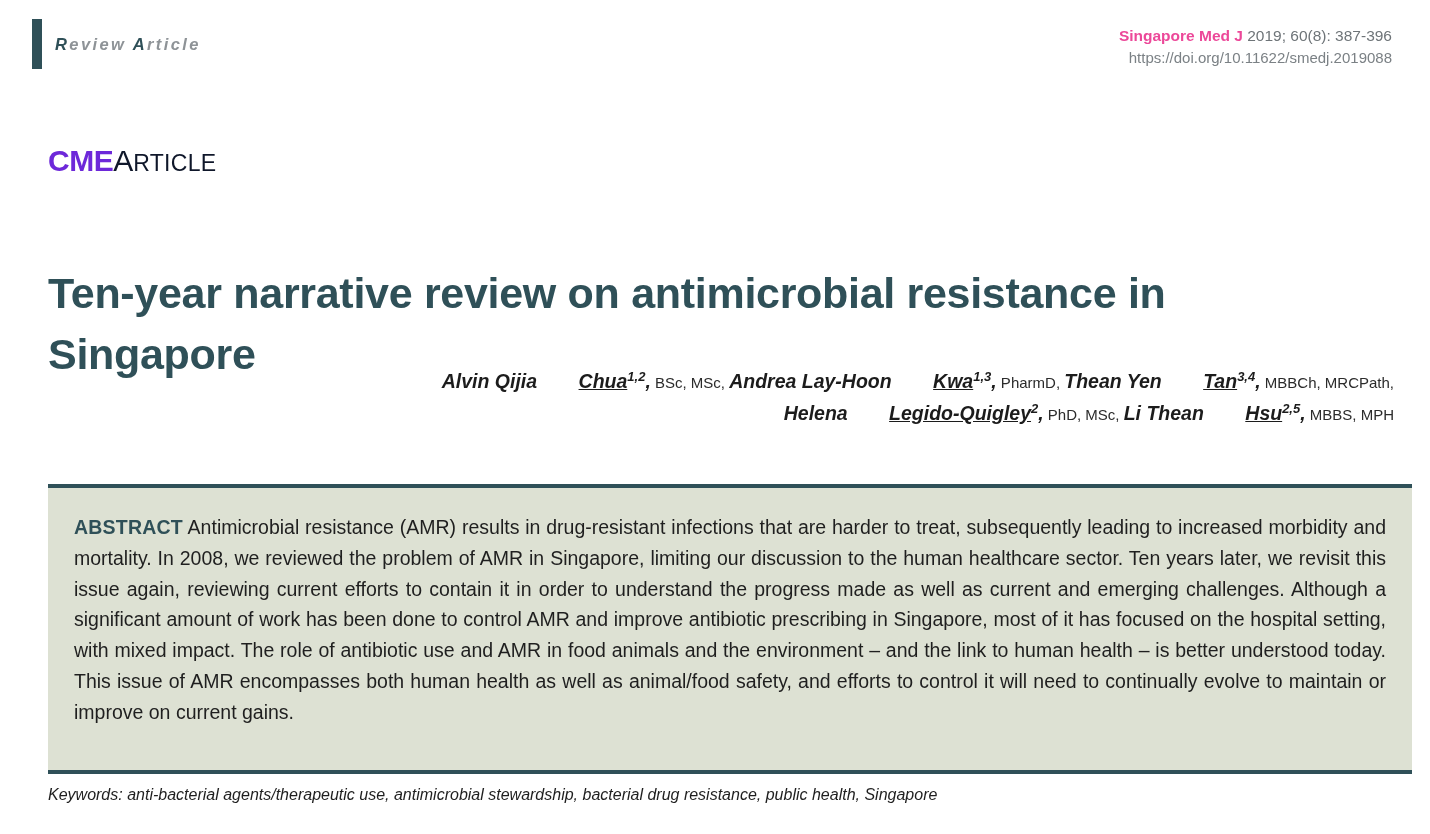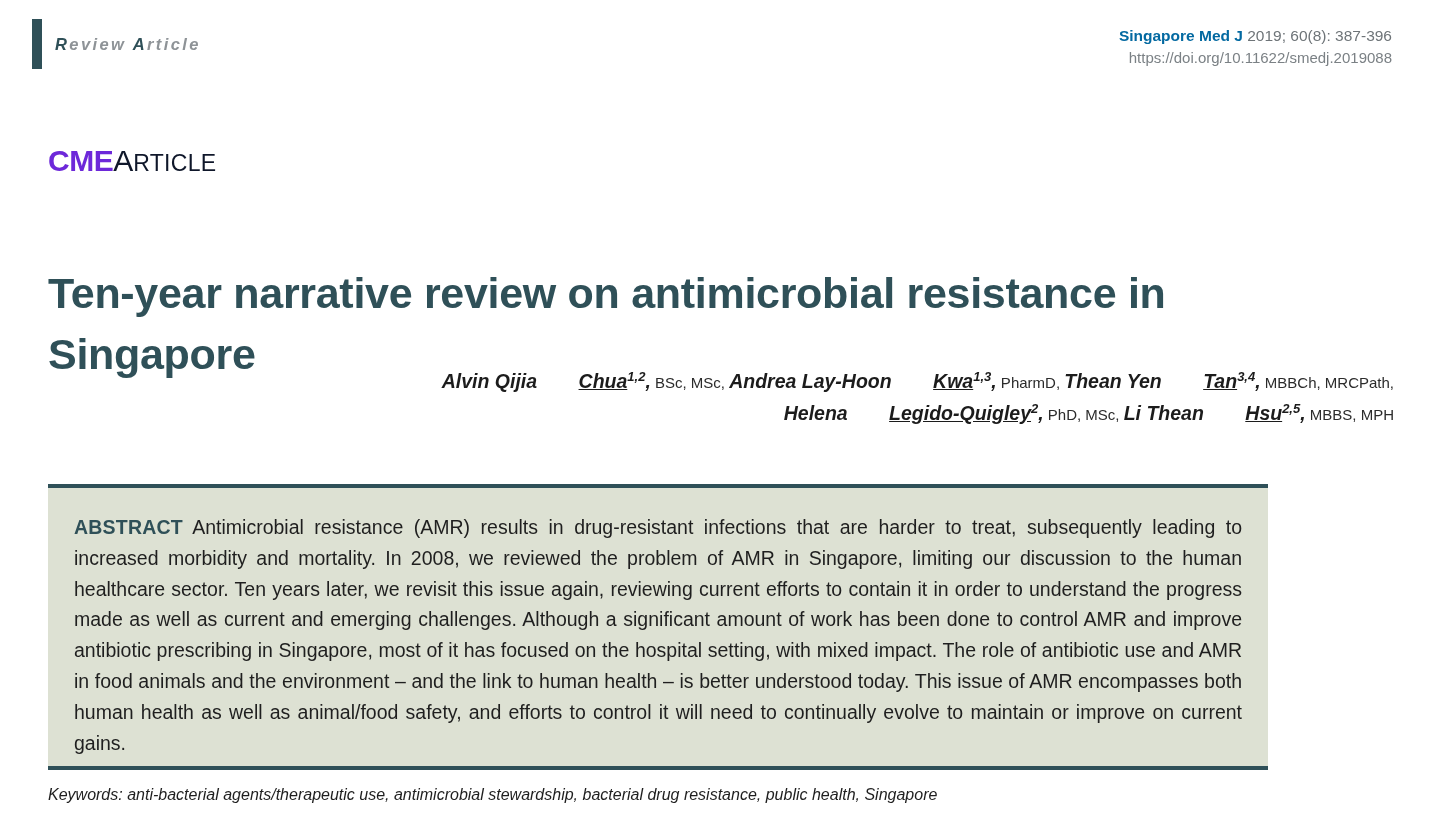--- a/index.html
+++ b/index.html
@@ -56,21 +56,21 @@
     text-align: right;
     line-height: 1.5;
   }
   .journal-line1 {
     font-size: 15.5px;
     color: #6e7478;
     white-space: nowrap;
   }
   .journal-line1 .jname {
     font-weight: bold;
-    color: #0369a1;
+    color: #ec4899;
     margin-left: 36px;
   }
   .journal-line2 {
     font-size: 15px;
     color: #7b8185;
     white-space: nowrap;
   }
 
   
   .cme-line {
@@ -140,26 +140,26 @@
   .authors .degrees {
     font-size: 15px;
     color: #2b2b2b;
   }
 
   
   .abstract-box {
     position: absolute;
     left: 48px;
     top: 484px;
-    width: 1220px;
+    width: 1364px;
     box-sizing: border-box;
     background: #dde1d3;
     border-top: 4px solid #2f5058;
     border-bottom: 4px solid #2f5058;
-    padding: 24px 26px 8px 26px;
+    padding: 24px 26px 42px 26px;
   }
   .abstract-text {
     font-size: 19.5px;
     line-height: 1.58;
     color: #1f1f1f;
     text-align: justify;
     text-justify: inter-word;
     margin: 0;
   }
   .abstract-text .abs-label {

